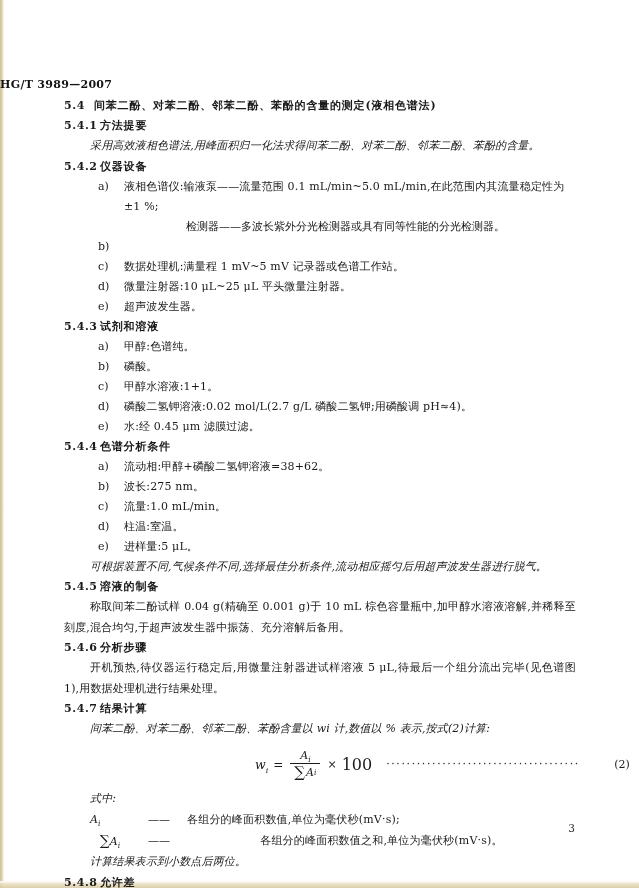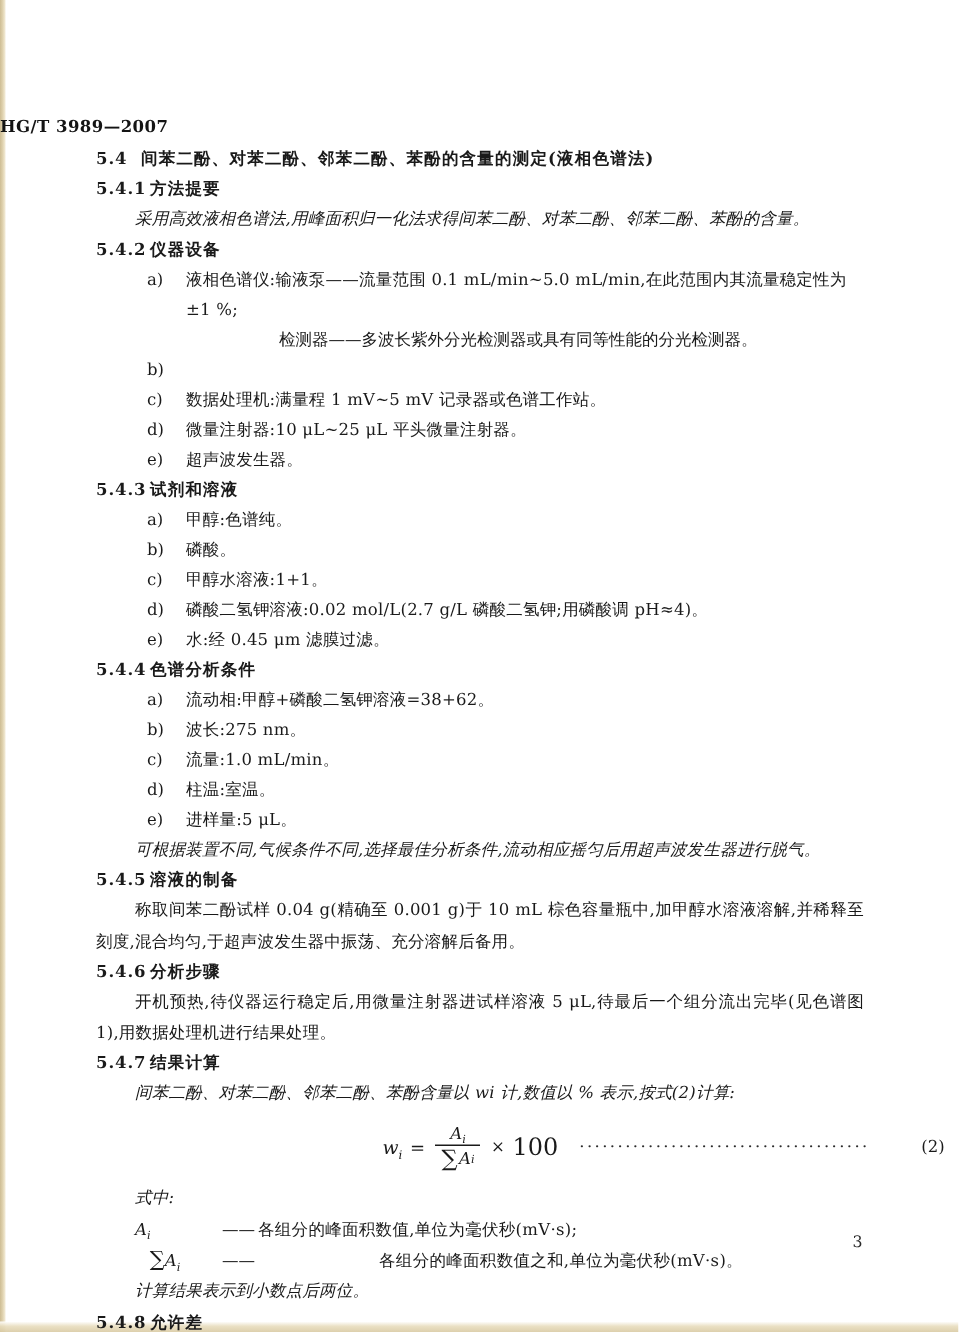--- a/index.html
+++ b/index.html
@@ -196,21 +196,21 @@
   }
   .def .sym .sig {
     font-style: normal;
     font-size: 14px;
     font-family: "DejaVu Serif", serif;
   }
   .def .sym sub { font-size: 7.5px; }
   .def.sum { padding-left: 8px; text-align: center; }
   .def.sum .sym { width: 76px; }
   .def .dsh { flex: 0 0 auto; padding-right: 2px; }
-  .def .txt { flex: 1 1 auto; letter-spacing: .2px; }
+  .def .txt { flex: 1 1 auto; letter-spacing: .2px; margin-left: 15px; }
 
   
   .pageno {
     position: absolute;
     left: 0; top: 822px;
     width: 575px;
     text-align: right;
     font-size: 10.5px;
     color: #2a2a2a;
   }

